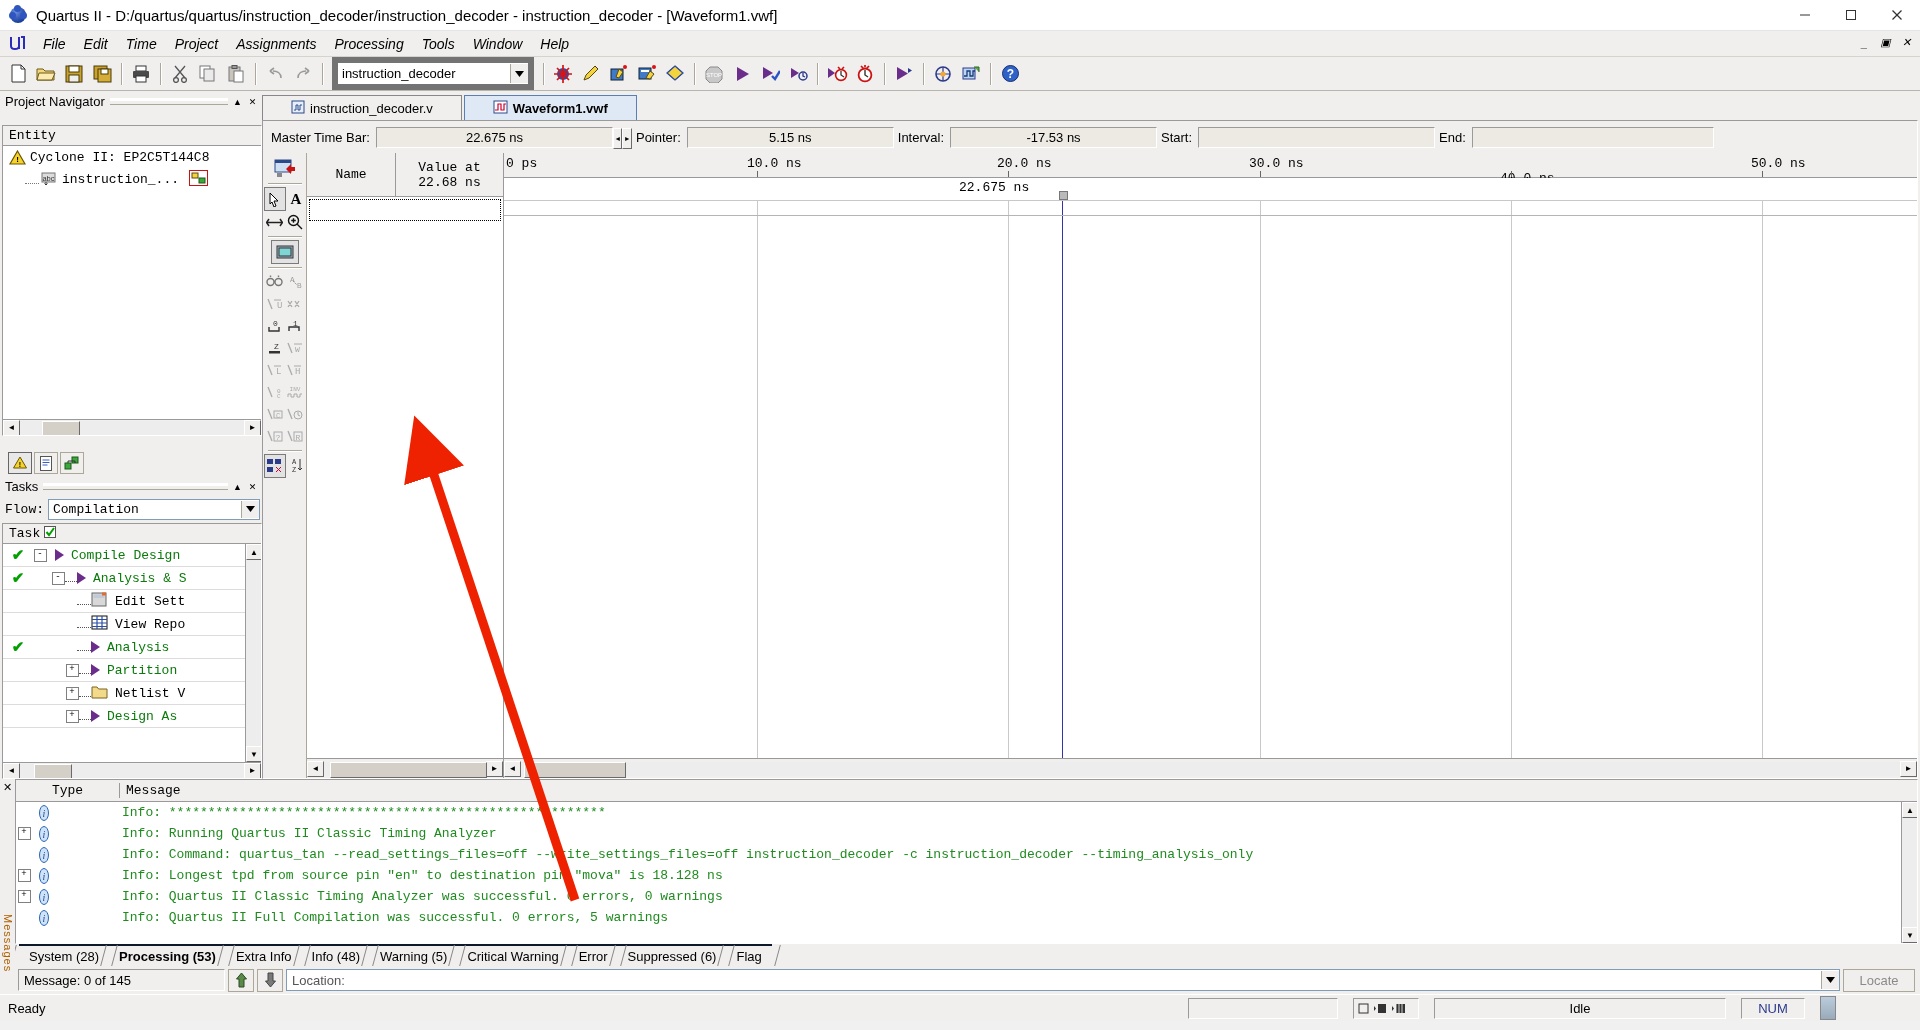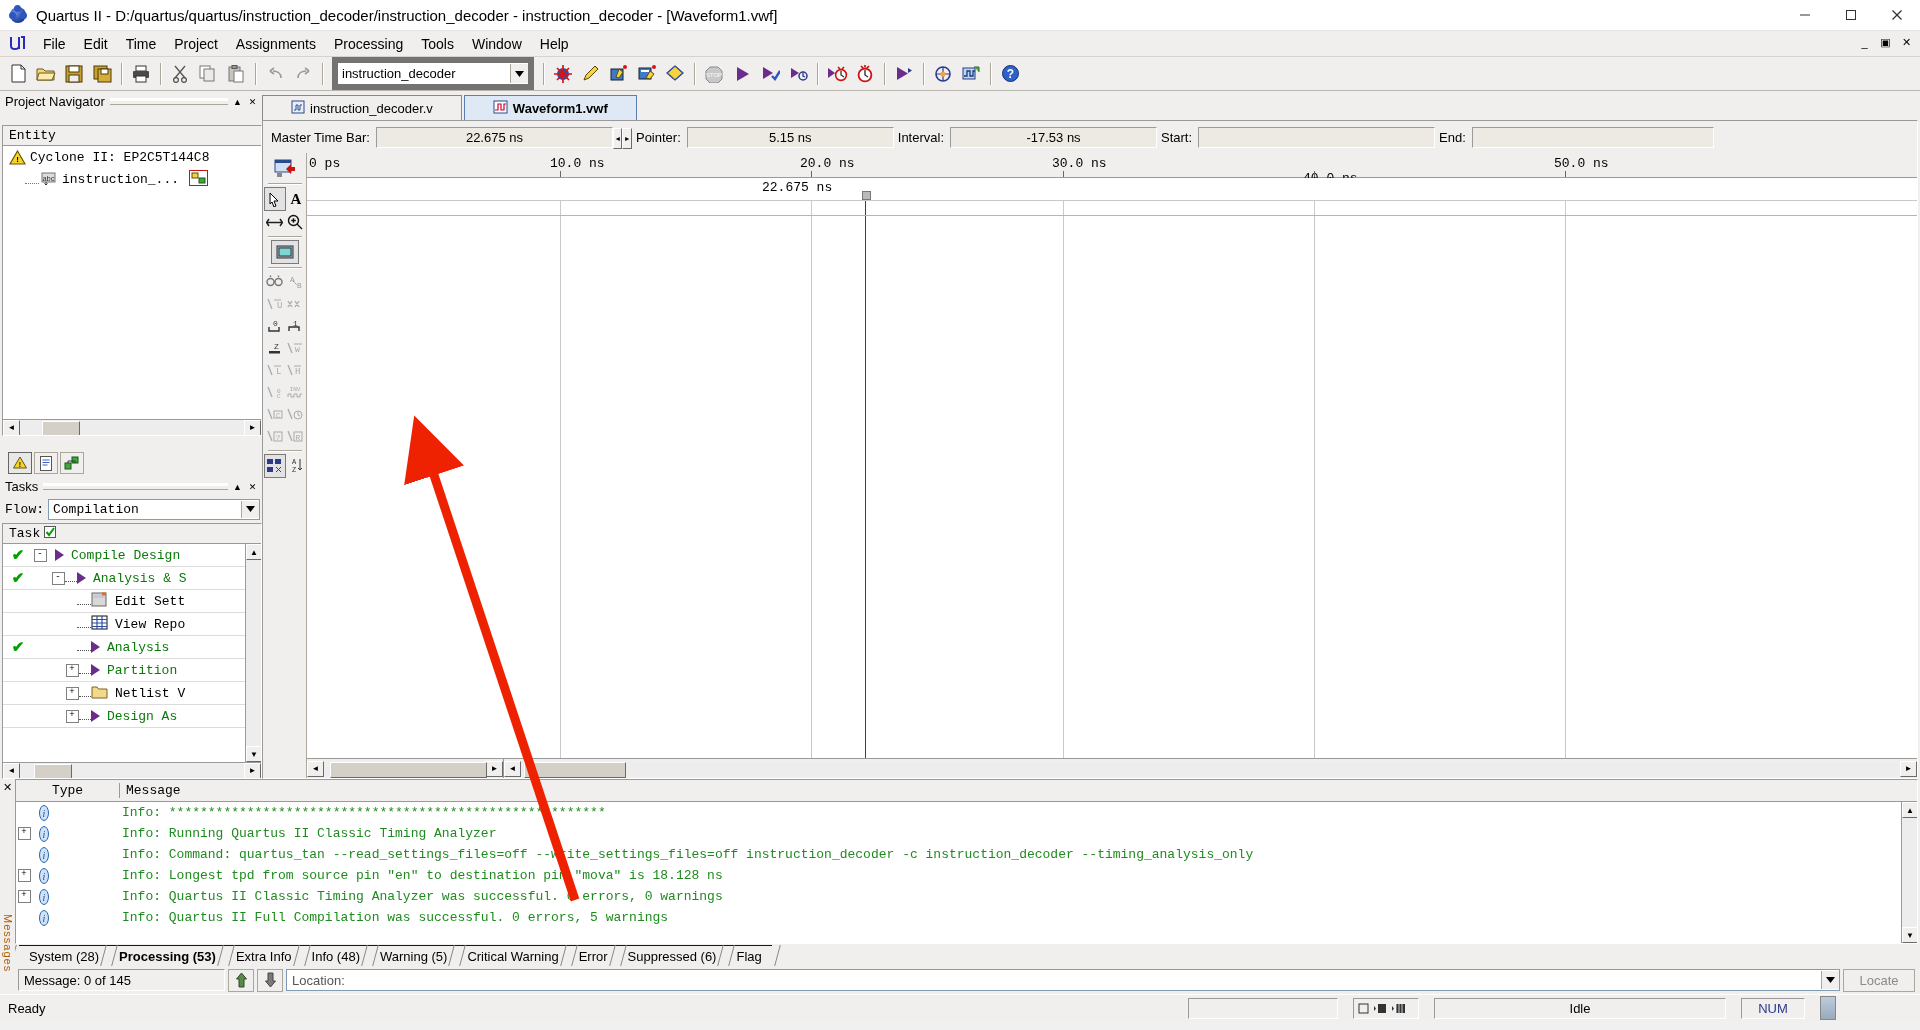--- a/index.html
+++ b/index.html
@@ -23,21 +23,21 @@
   #app-icon .g2{position:absolute;left:5px;top:0px;width:7px;height:7px;border-radius:50%;background:#2f56c0;}
   #app-icon .g3{position:absolute;left:0px;top:7px;width:7px;height:7px;border-radius:50%;background:#2f56c0;}
   #app-icon .g4{position:absolute;left:11px;top:7px;width:7px;height:7px;border-radius:50%;background:#2f56c0;}
   #title-text{font-size:15px;color:#000;white-space:nowrap;}
   #win-btns{position:absolute;right:0;top:0;height:30px;display:flex;}
   .winbtn{width:46px;height:30px;display:flex;align-items:center;justify-content:center;color:#333;font-size:14px;}
   .winbtn svg{display:block;}
 
   
   #menubar{height:25px;background:#f0efee;display:flex;align-items:center;position:relative;
-    border-bottom:1px solid #d6d3ce;}
+    border-bottom:1px solid #d6d3ce;font-style:italic;}
   #menu-icon{width:20px;height:18px;margin:0 6px 0 8px;position:relative;flex:none;}
   #menubar .mi{padding:3px 9px;color:#000;font-size:14px;}
   #menu-right{position:absolute;right:4px;top:2px;display:flex;gap:2px;}
   .mwb{width:17px;height:17px;display:flex;align-items:center;justify-content:center;
      border:1px solid transparent;font-size:11px;color:#000;}
 
   
   #toolbar{height:33px;background:#f0efee;display:flex;align-items:center;
      border-bottom:1px solid #b8b5ae;padding-left:4px;}
   .tb-sep{width:1px;height:22px;background:#aca899;margin:0 5px;box-shadow:1px 0 0 #fff;}
@@ -156,21 +156,21 @@
   #msg-hd .h2{padding-left:6px;}
   .msg-row{height:21px;display:flex;align-items:center;font-size:13px;color:#1f8b1f;white-space:nowrap;
      font-family:"Liberation Mono",monospace;}
   .msg-row .plus{width:16px;display:flex;align-items:center;justify-content:center;}
   .msg-row .ic{width:24px;display:flex;align-items:center;justify-content:center;}
   .msg-row .tx{padding-left:66px;}
   .ibox{width:11px;height:11px;border:1px solid #808080;background:#fff;font-size:9px;line-height:9px;
      text-align:center;font-family:"Liberation Mono",monospace;color:#000;}
   #msg-tabs{height:22px;display:flex;align-items:flex-end;padding-left:4px;background:#f0efee;overflow:hidden;}
   .mtab{height:20px;display:flex;align-items:center;padding:0 10px;font-size:13px;
-     border-top:1px solid #0f172a;position:relative;}
+     border-top:5px solid #0f172a;position:relative;}
   .mtab span{position:relative;z-index:2;}
   .mtab .lsl{position:absolute;left:-6px;top:-1px;width:12px;height:21px;
      border-left:1px solid #888;transform:skewX(-15deg);}
   .mtab .rsl{position:absolute;right:-6px;top:-1px;width:12px;height:21px;
      border-right:1px solid #888;transform:skewX(-15deg);}
   .mtab.active{font-weight:bold;}
   #msg-toolrow{height:24px;display:flex;align-items:center;gap:3px;padding:2px 3px;background:#f0efee;}
   #msg-count{width:200px;height:20px;border:1px solid;border-color:#9a9a9a #fff #fff #9a9a9a;
      background:#f0efee;display:flex;align-items:center;padding-left:5px;font-size:13px;}
   .narrowbtn{width:24px;height:21px;border:1px solid #aca899;background:#f0efee;
@@ -875,20 +875,32 @@
                   <text x="3" y="7" font-size="7" fill="#333" font-family="Liberation Mono">A</text>
                   <text x="3" y="15" font-size="7" fill="#333" font-family="Liberation Mono">Z</text>
                   <path d="M11 2v11M9 11l2 2 2-2" stroke="#333" fill="none"></path>
                 </svg>
             </div>
           </div>
         </div>
 
         <div id="wf-body">
           <div id="wf-top">
+            <div id="namecol">
+              <div class="nc-hd">
+                <div class="c1 mono">Name</div>
+                <div class="c2 mono">
+                  <span>Value at</span>
+                  <span>22.68 ns</span>
+                </div>
+              </div>
+              <div id="nc-rows">
+                <div id="sel-box"></div>
+              </div>
+            </div>
 
             <div id="gridcol">
               <div class="ruler">
                 <span class="tk mono" style="left:2px;">0 ps</span>
                 <span class="tk mono" style="left:243px;">10.0 ns</span>
                 <span class="tk mono" style="left:493px;">20.0 ns</span>
                 <span class="tk mono" style="left:745px;">30.0 ns</span>
                 <span class="tk mono" style="left:996px;margin-top:15px;">40.0 ns</span>
                 <span class="tk mono" style="left:1247px;">50.0 ns</span>
                 <span class="tkm" style="left:253px;"></span>

